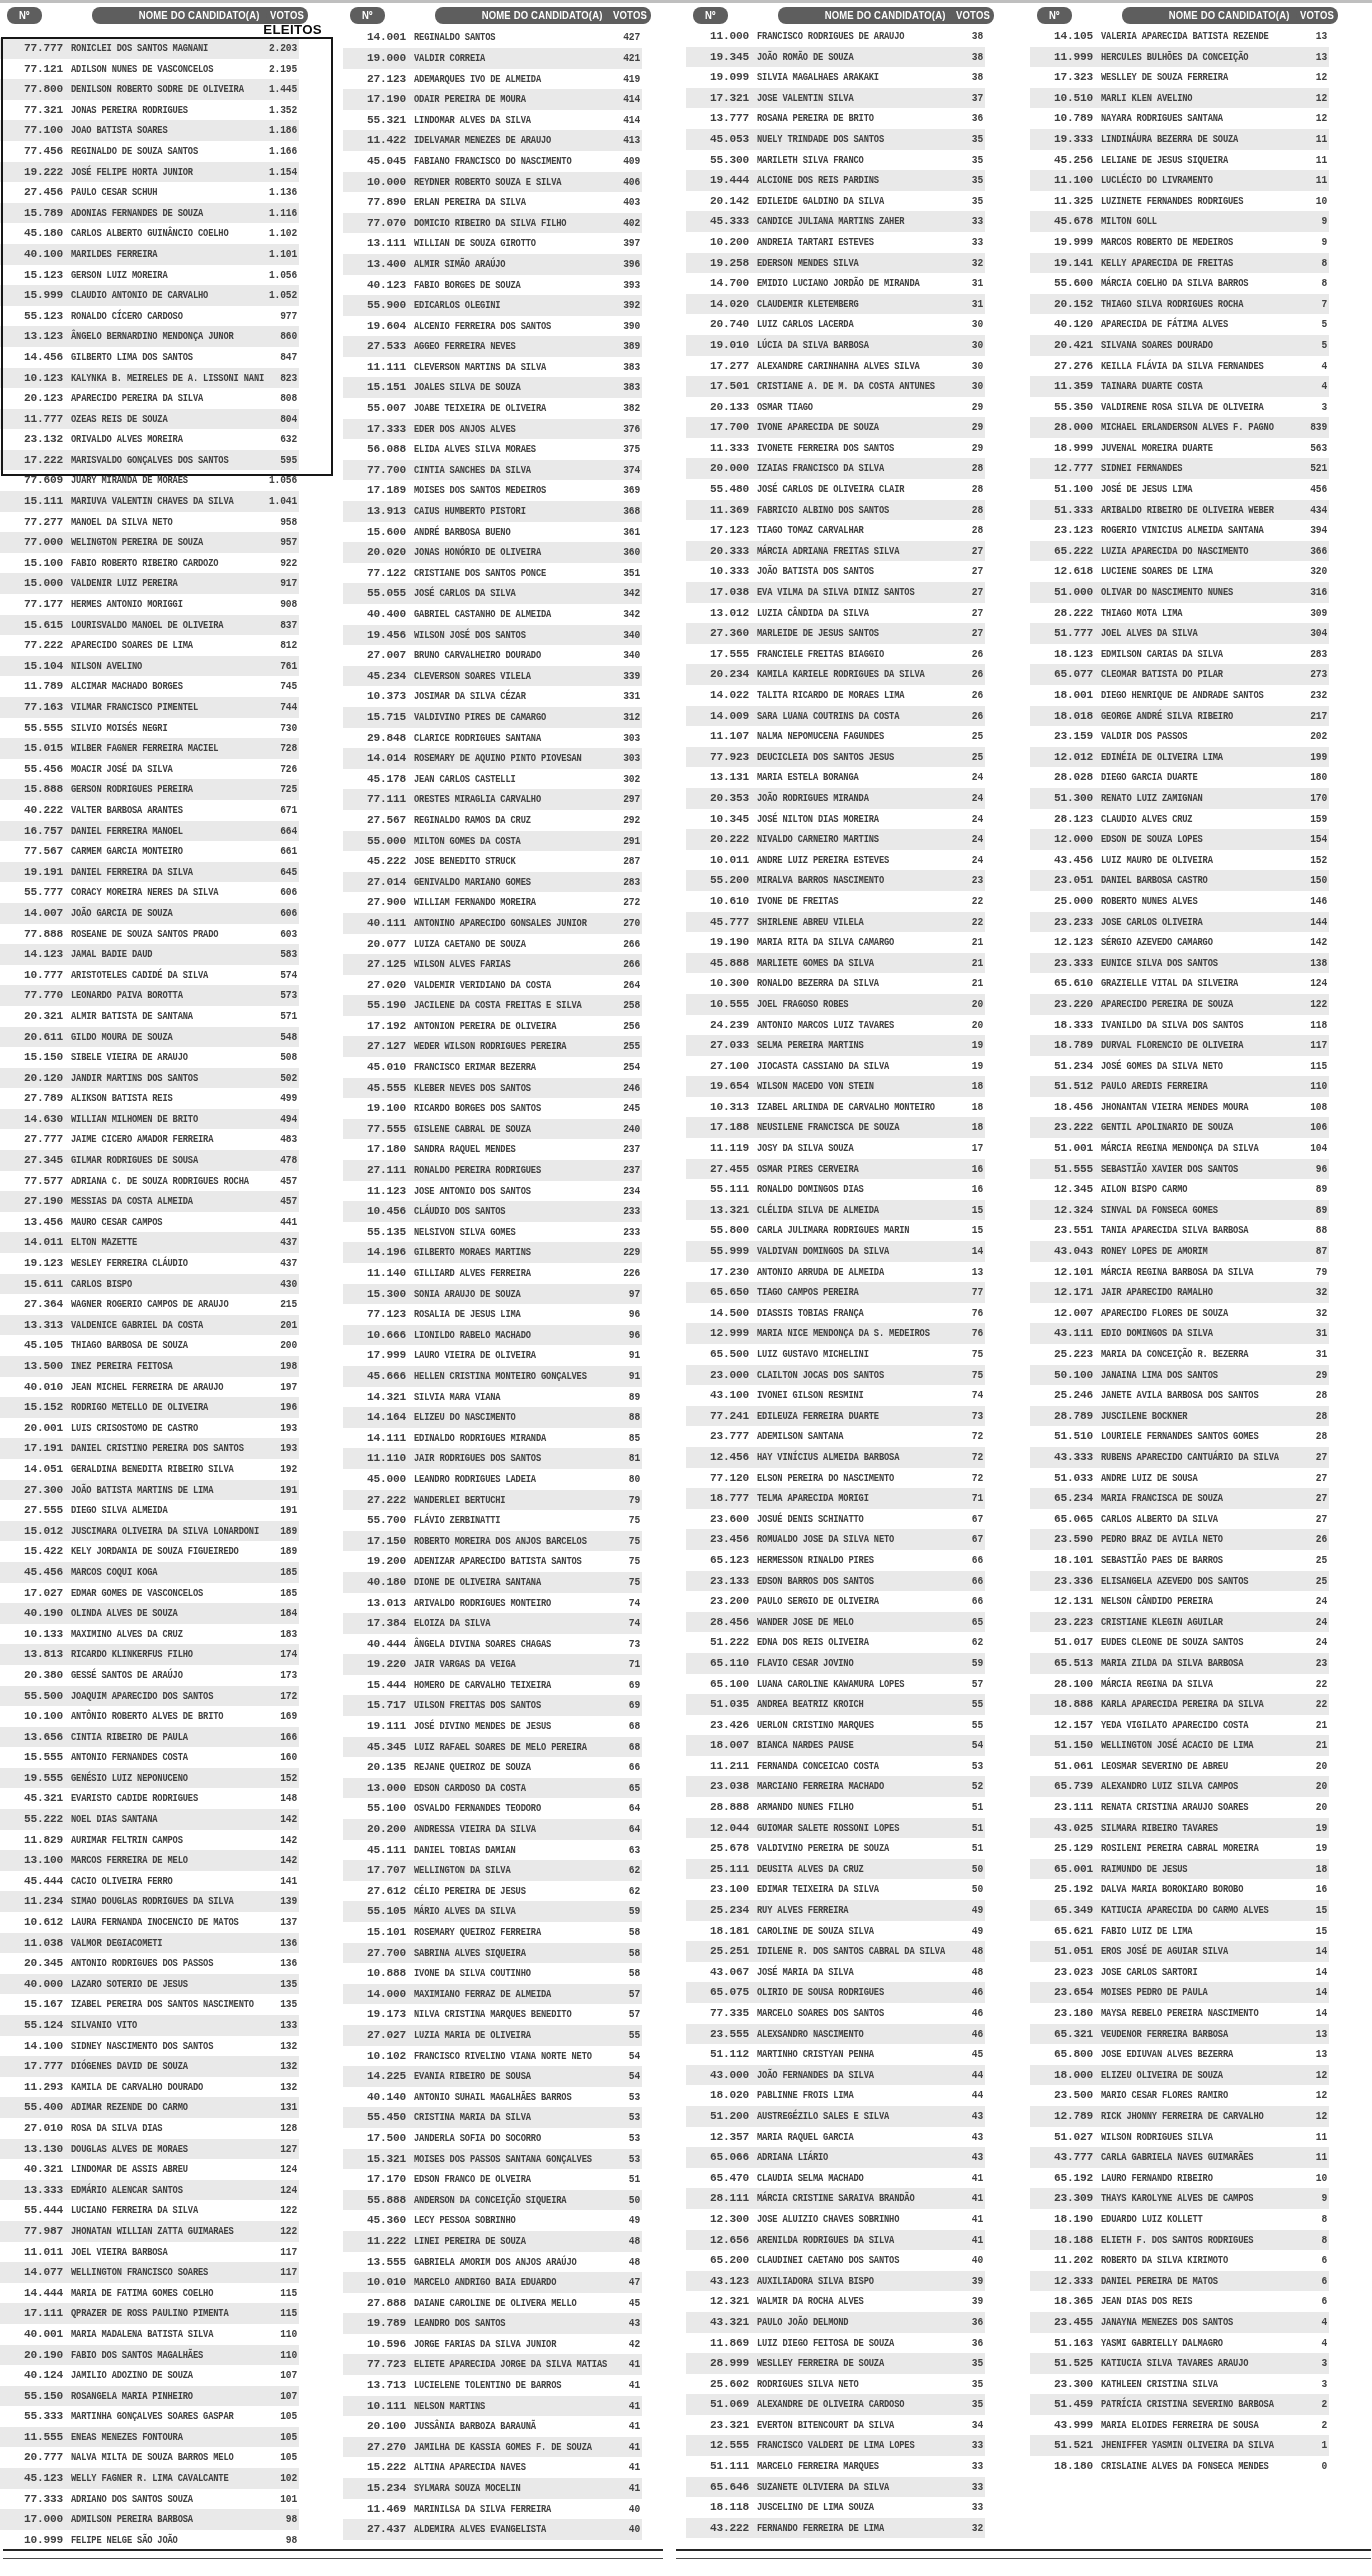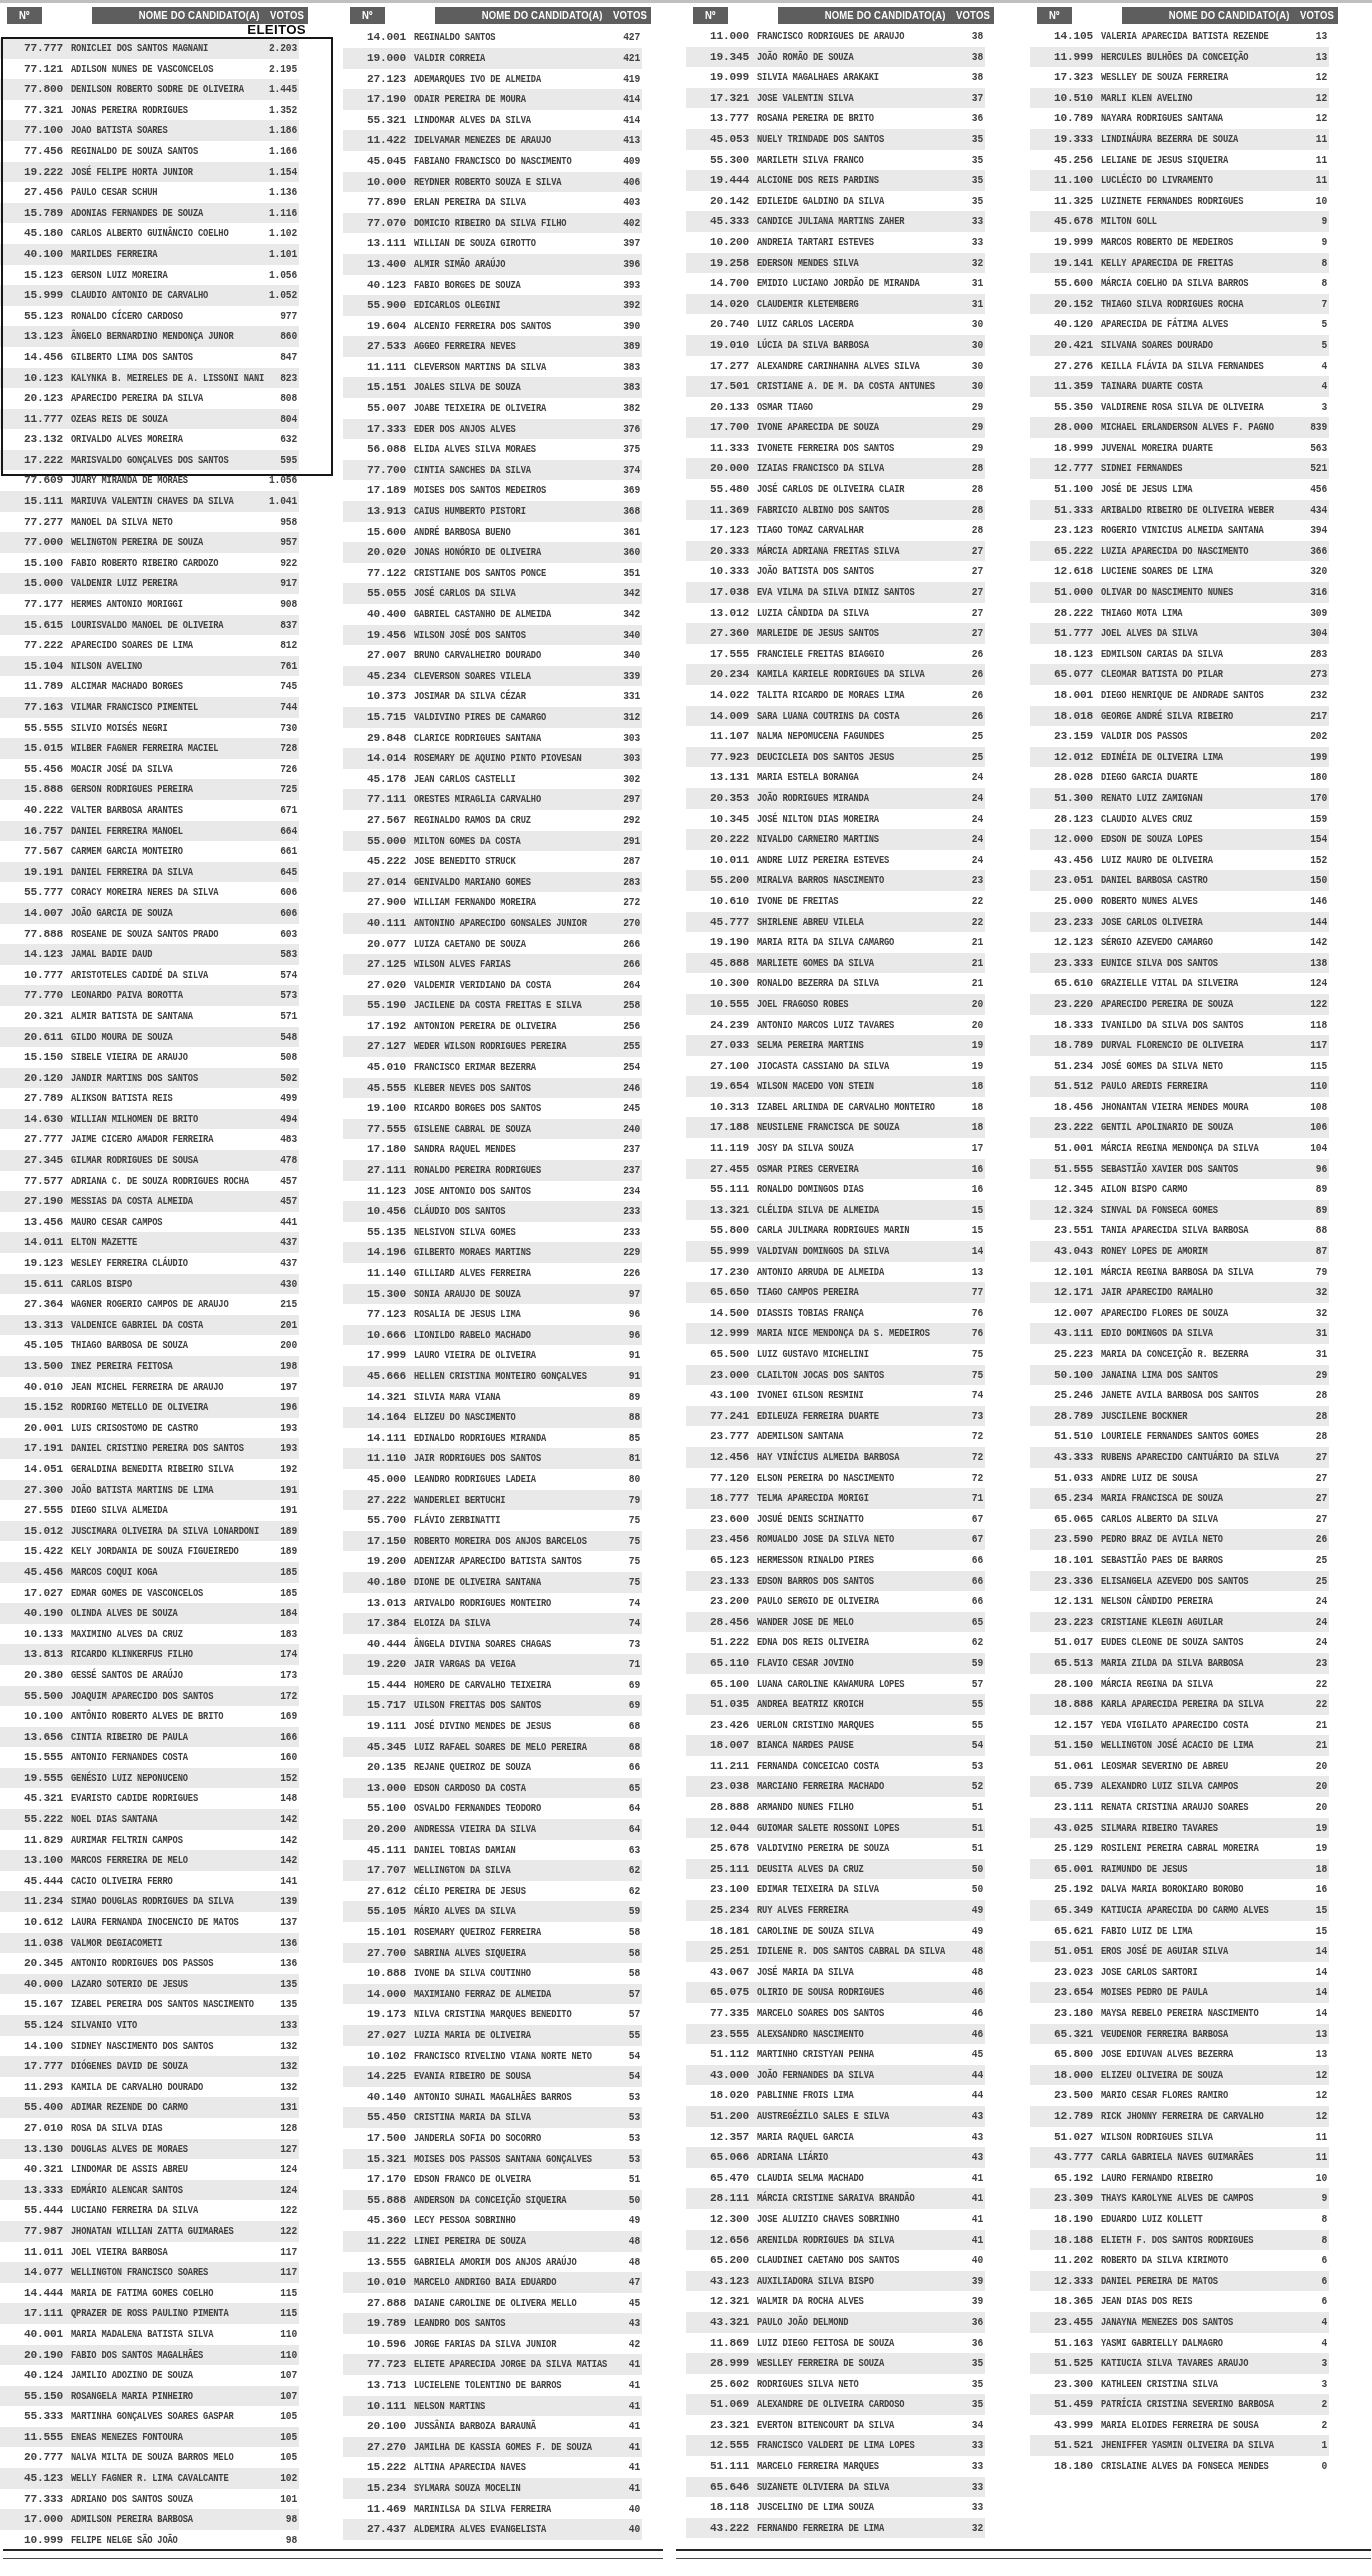--- a/index.html
+++ b/index.html
@@ -6,32 +6,32 @@
   body{width:1373px;height:2576px;position:relative;overflow:hidden;
        font-family:"Liberation Sans","DejaVu Sans",sans-serif;}
   .page{position:absolute;inset:0;background:#ffffff;}
   .top-rule{position:absolute;left:0;top:0;width:1373px;height:2.5px;background:#a9a9a9;opacity:.75;}
   .bottom-rule{position:absolute;top:2549px;height:6.6px;border-top:2.5px solid #262626;border-bottom:1.7px solid #4a4a4a;}
   .br-left{left:2.5px;width:660px;}
   .br-right{left:676px;width:695px;}
   .col{position:absolute;top:0;width:343px;height:2576px;}
   .hdr{position:absolute;top:6.6px;left:0;width:343px;height:17.5px;}
   .hbox{position:absolute;top:0;height:17.5px;background:#5e5e5e;color:#ffffff;
-        font-size:11.2px;font-weight:700;text-align:center;line-height:17.5px;white-space:nowrap;overflow:hidden;}
+        font-size:11.2px;font-weight:700;text-align:center;line-height:17.5px;white-space:nowrap;overflow:hidden;border-radius:8px;}
   .hbox i{font-style:normal;display:inline-block;transform:scaleX(.85);transform-origin:50% 50%;letter-spacing:0.2px;}
   .h-num{left:6.6px;width:35px;}
   .h-name{left:48px;width:214px;margin-left:44px;}
   .h-votes{left:266px;width:42px;}
   .rows{position:absolute;left:0;width:299px;font-family:Liberation Mono, monospace;}
   .row{position:relative;height:20.6px;line-height:20.6px;font-weight:700;color:#414141;font-size:11.2px;white-space:nowrap;}
   .row.gray{background:#e9e9e9;}
   .c-num{position:absolute;left:0;top:0;width:63px;text-align:right;letter-spacing:-0.2px;}
   .c-name{position:absolute;left:71px;top:0;width:287px;transform:scaleX(.78);transform-origin:0 50%;letter-spacing:-0.2px;}
   .c-votes{position:absolute;right:1.7px;top:0;width:66px;text-align:right;transform:scaleX(.86);transform-origin:100% 50%;letter-spacing:-0.2px;}
-  .eleitos-label{position:absolute;top:22.4px;left:0;width:306px;text-align:right;
+  .eleitos-label{position:absolute;top:22.4px;left:16px;width:306px;text-align:right;
         font-size:13.3px;font-weight:700;color:#0b0b0b;letter-spacing:0.3px;}
   .eleitos-box{position:absolute;left:0.8px;top:37px;width:328px;height:435px;border:2.5px solid #161616;pointer-events:none;}
 </style>
 </head>
 <body>
 
 <div class="page">
   <div class="top-rule"></div>
   <div id="columns-wrap">
   <div class="col" style="left: 0px;">

